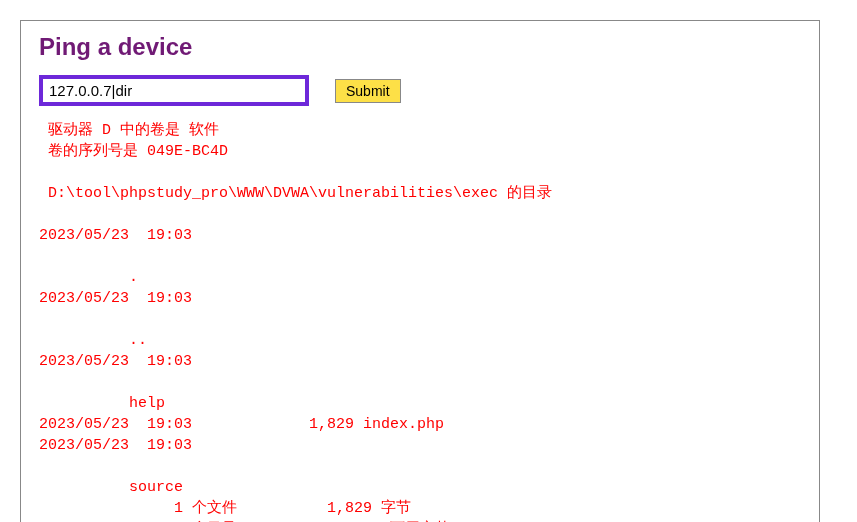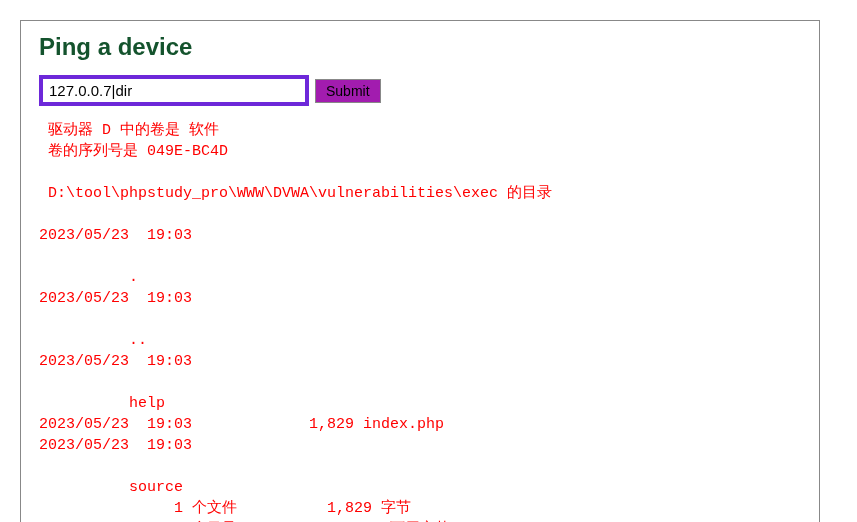--- a/index.html
+++ b/index.html
@@ -13,21 +13,21 @@
       padding: 20px;
     }
     .panel {
       border: 1px solid #888;
       padding: 12px 18px 18px 18px;
       width: 800px;
     }
     .panel-title {
       font-size: 24px;
       font-weight: bold;
-      color: #14532d;
+      color: #701a75;
       margin-bottom: 14px;
     }
     .form-row {
       display: flex;
       align-items: center;
       gap: 6px;
       margin-bottom: 14px;
     }
     .form-label {
       font-size: 15px;
@@ -36,23 +36,24 @@
     .ip-input {
       width: 270px;
       padding: 3px 6px;
       font-size: 15px;
       border: 4px solid #6d28d9;
       outline: none;
     }
     .submit-btn {
       padding: 3px 10px;
       font-size: 14px;
-      background: #a21caf;
+      background: #fde047;
       border: 1px solid #888;
       cursor: pointer;
+      margin-left: 20px;
     }
     .output {
       font-family: "Courier New", monospace;
       font-size: 15px;
       color: #ff0000;
       white-space: pre;
       line-height: 1.4;
     }
   </style>
 </head>

